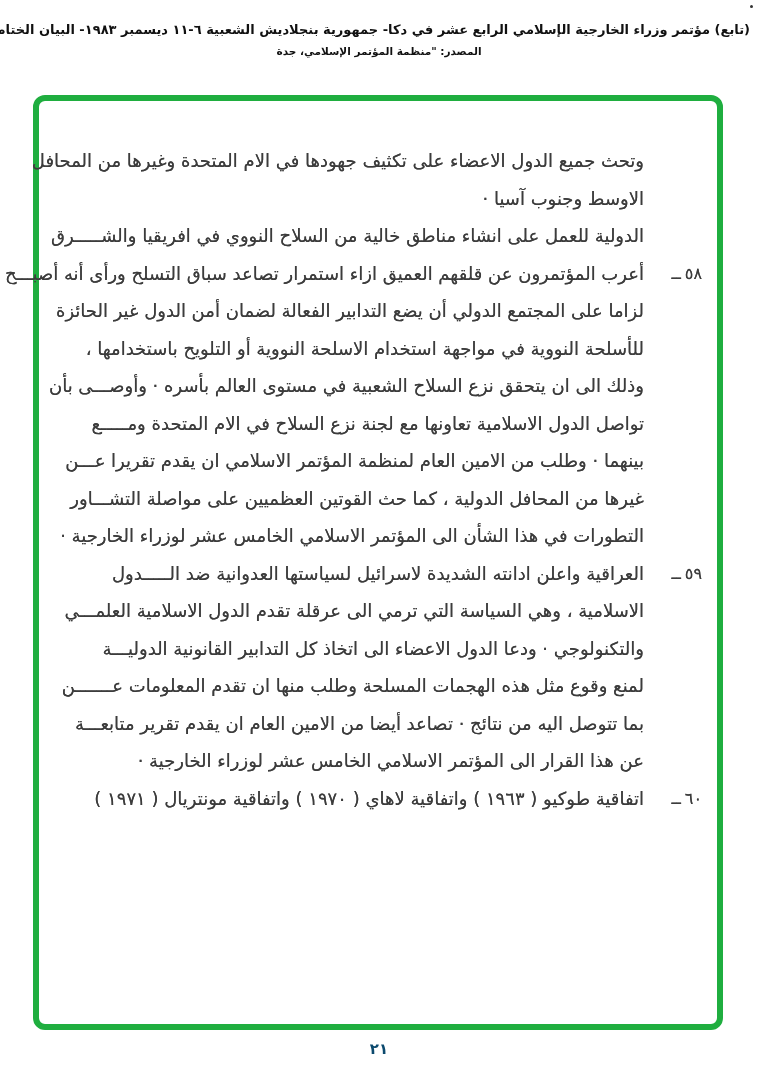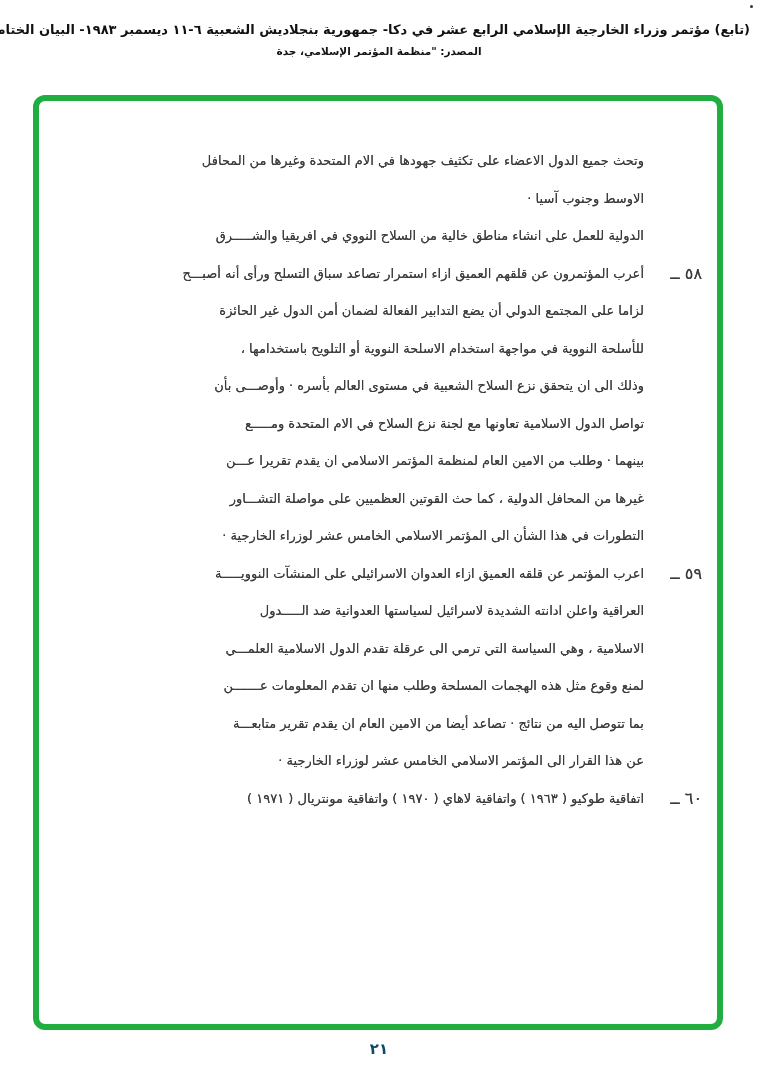--- a/index.html
+++ b/index.html
@@ -62,24 +62,25 @@
     align-items: flex-start;
   }
   .para-number {
     flex: 0 0 58px;
     font-size: 16px;
     line-height: 37.5px;
     white-space: nowrap;
     text-align: right;
     color: #3c3c3c;
     text-shadow: 0 0 0.6px #5a5a5a;
+    font-family: Liberation Serif, serif;
   }
   .para-lines { flex: 1 1 auto; min-width: 0; }
   .text-line {
-    font-size: 13px;
+    font-size: 18px;
     line-height: 37.5px;
     height: 37.5px;
     white-space: nowrap;
     letter-spacing: 0.2px;
     text-shadow: 0 0 0.6px #5a5a5a;
   }
   
   .page-number {
     position: absolute;
     top: 1040px; left: 0; right: 0;
@@ -123,23 +124,23 @@
           <div class="text-line">وذلك الى ان يتحقق نزع السلاح الشعبية في مستوى العالم بأسره · وأوصـــى بأن</div>
           <div class="text-line">تواصل الدول الاسلامية تعاونها مع لجنة نزع السلاح في الام المتحدة ومـــــع</div>
           <div class="text-line">بينهما · وطلب من الامين العام لمنظمة المؤتمر الاسلامي ان يقدم تقريرا عـــن</div>
           <div class="text-line">غيرها من المحافل الدولية ، كما حث القوتين العظميين على مواصلة التشـــاور</div>
           <div class="text-line">التطورات في هذا الشأن الى المؤتمر الاسلامي الخامس عشر لوزراء الخارجية ·</div>
         </div>
       </div>
       <div class="paragraph">
         <div class="para-number">٥٩ ــ</div>
         <div class="para-lines">
-          <div class="text-line">اعرب المؤتمر عن قلقه العميق ازاء العدوان الاسرائيلي على المنشآت النوويـــــة</div>
           <div class="text-line">العراقية واعلن ادانته الشديدة لاسرائيل لسياستها العدوانية ضد الـــــدول</div>
           <div class="text-line">الاسلامية ، وهي السياسة التي ترمي الى عرقلة تقدم الدول الاسلامية العلمـــي</div>
+          <div class="text-line">والتكنولوجي · ودعا الدول الاعضاء الى اتخاذ كل التدابير القانونية الدوليـــة</div>
           <div class="text-line">لمنع وقوع مثل هذه الهجمات المسلحة وطلب منها ان تقدم المعلومات عـــــــن</div>
           <div class="text-line">بما تتوصل اليه من نتائج · تصاعد أيضا من الامين العام ان يقدم تقرير متابعـــة</div>
           <div class="text-line">عن هذا القرار الى المؤتمر الاسلامي الخامس عشر لوزراء الخارجية ·</div>
         </div>
       </div>
       <div class="paragraph">
         <div class="para-number">٦٠ ــ</div>
         <div class="para-lines">
           <div class="text-line">اتفاقية طوكيو ( ١٩٦٣ )   واتفاقية لاهاي ( ١٩٧٠ )   واتفاقية مونتريال ( ١٩٧١ )</div>
         </div>

